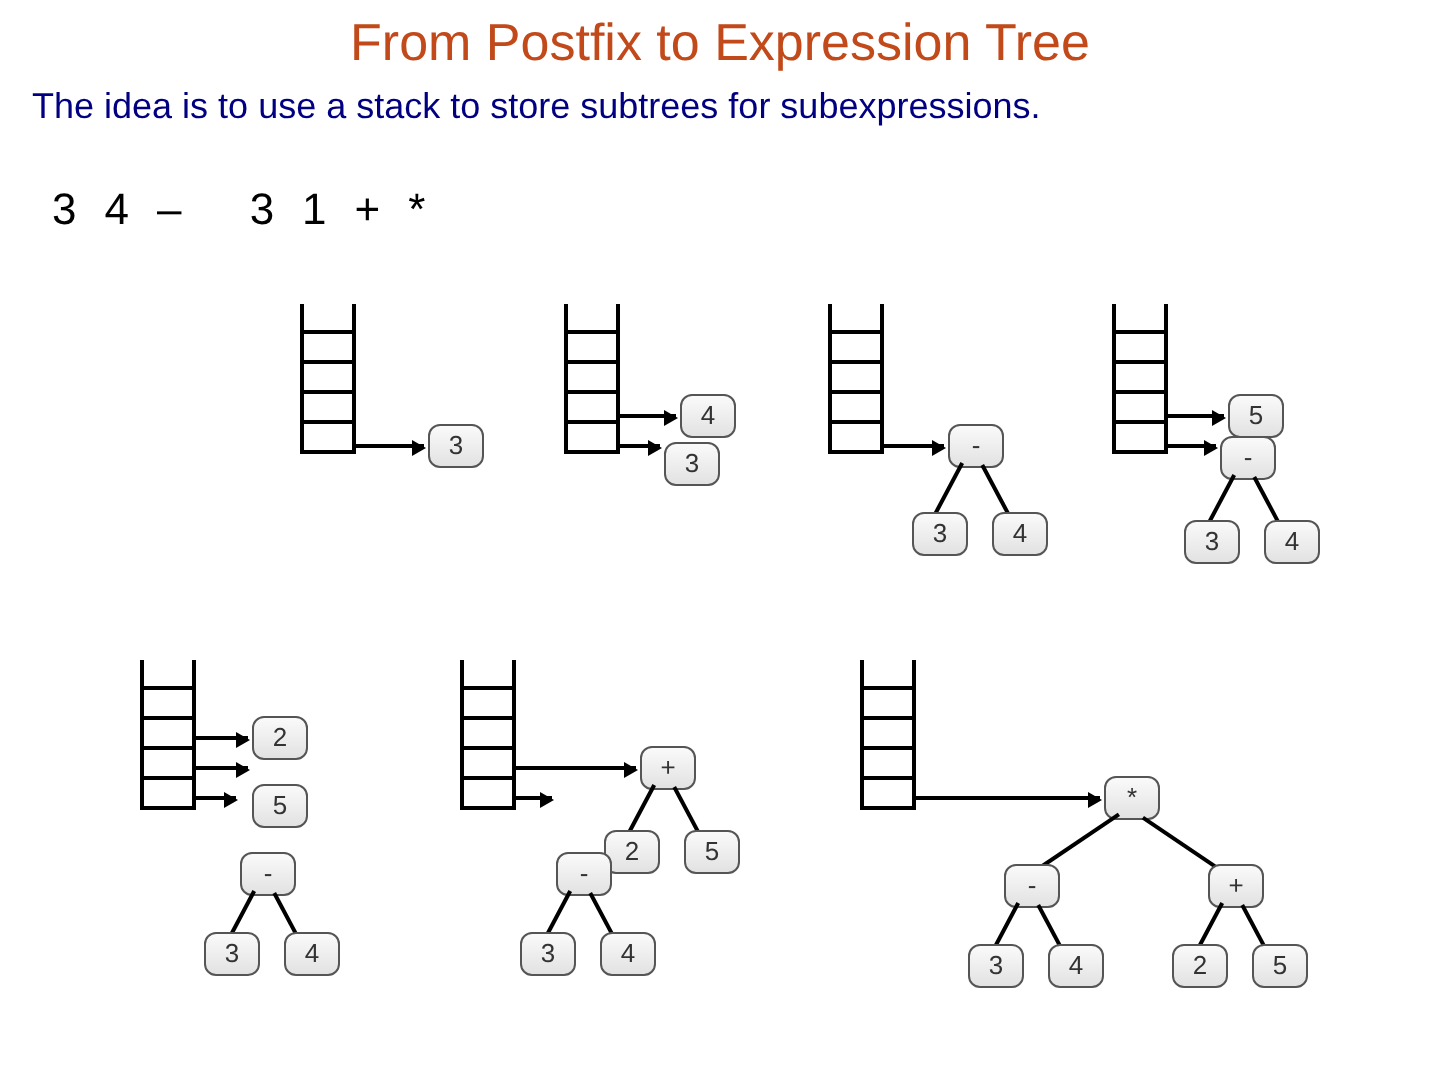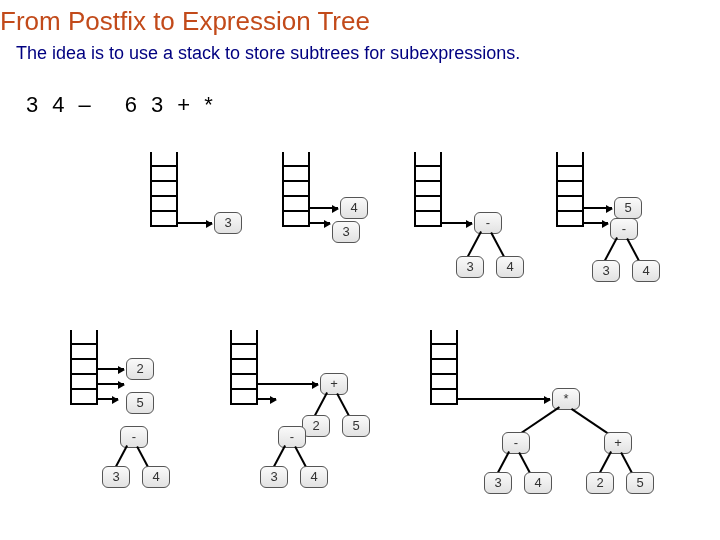--- a/index.html
+++ b/index.html
@@ -6,20 +6,21 @@
     margin: 0;
     padding: 0;
     width: 720px;
     height: 540px;
     background: #fff;
     font-family: Verdana, Geneva, sans-serif;
     position: relative;
     overflow: hidden;
   }
   .title {
+    text-align: center;
     font-size: 26px;
     color: #c24a1a;
     font-weight: 400;
     padding-top: 6px;
   }
   .subtitle {
     font-size: 18px;
     color: #000080;
     padding: 6px 0 0 16px;
   }
@@ -88,21 +89,21 @@
     background: #000;
     height: 1.5px;
     transform-origin: 0 0;
   }
 </style>
 </head>
 <body>
 
 <div class="title">From Postfix to Expression Tree</div>
 <div class="subtitle">The idea is to use a stack to store subtrees for subexpressions.</div>
-<div class="postfix">34– 63+*</div>
+<div class="postfix">34– 31+*</div>
 
 <div class="stage">
 
   <div class="stack" style="left:150px; top:152px;">
     <div class="cell"></div>
       <div class="cell"></div>
       <div class="cell"></div>
       <div class="cell"></div>
       <div class="cell"></div>
   </div>

